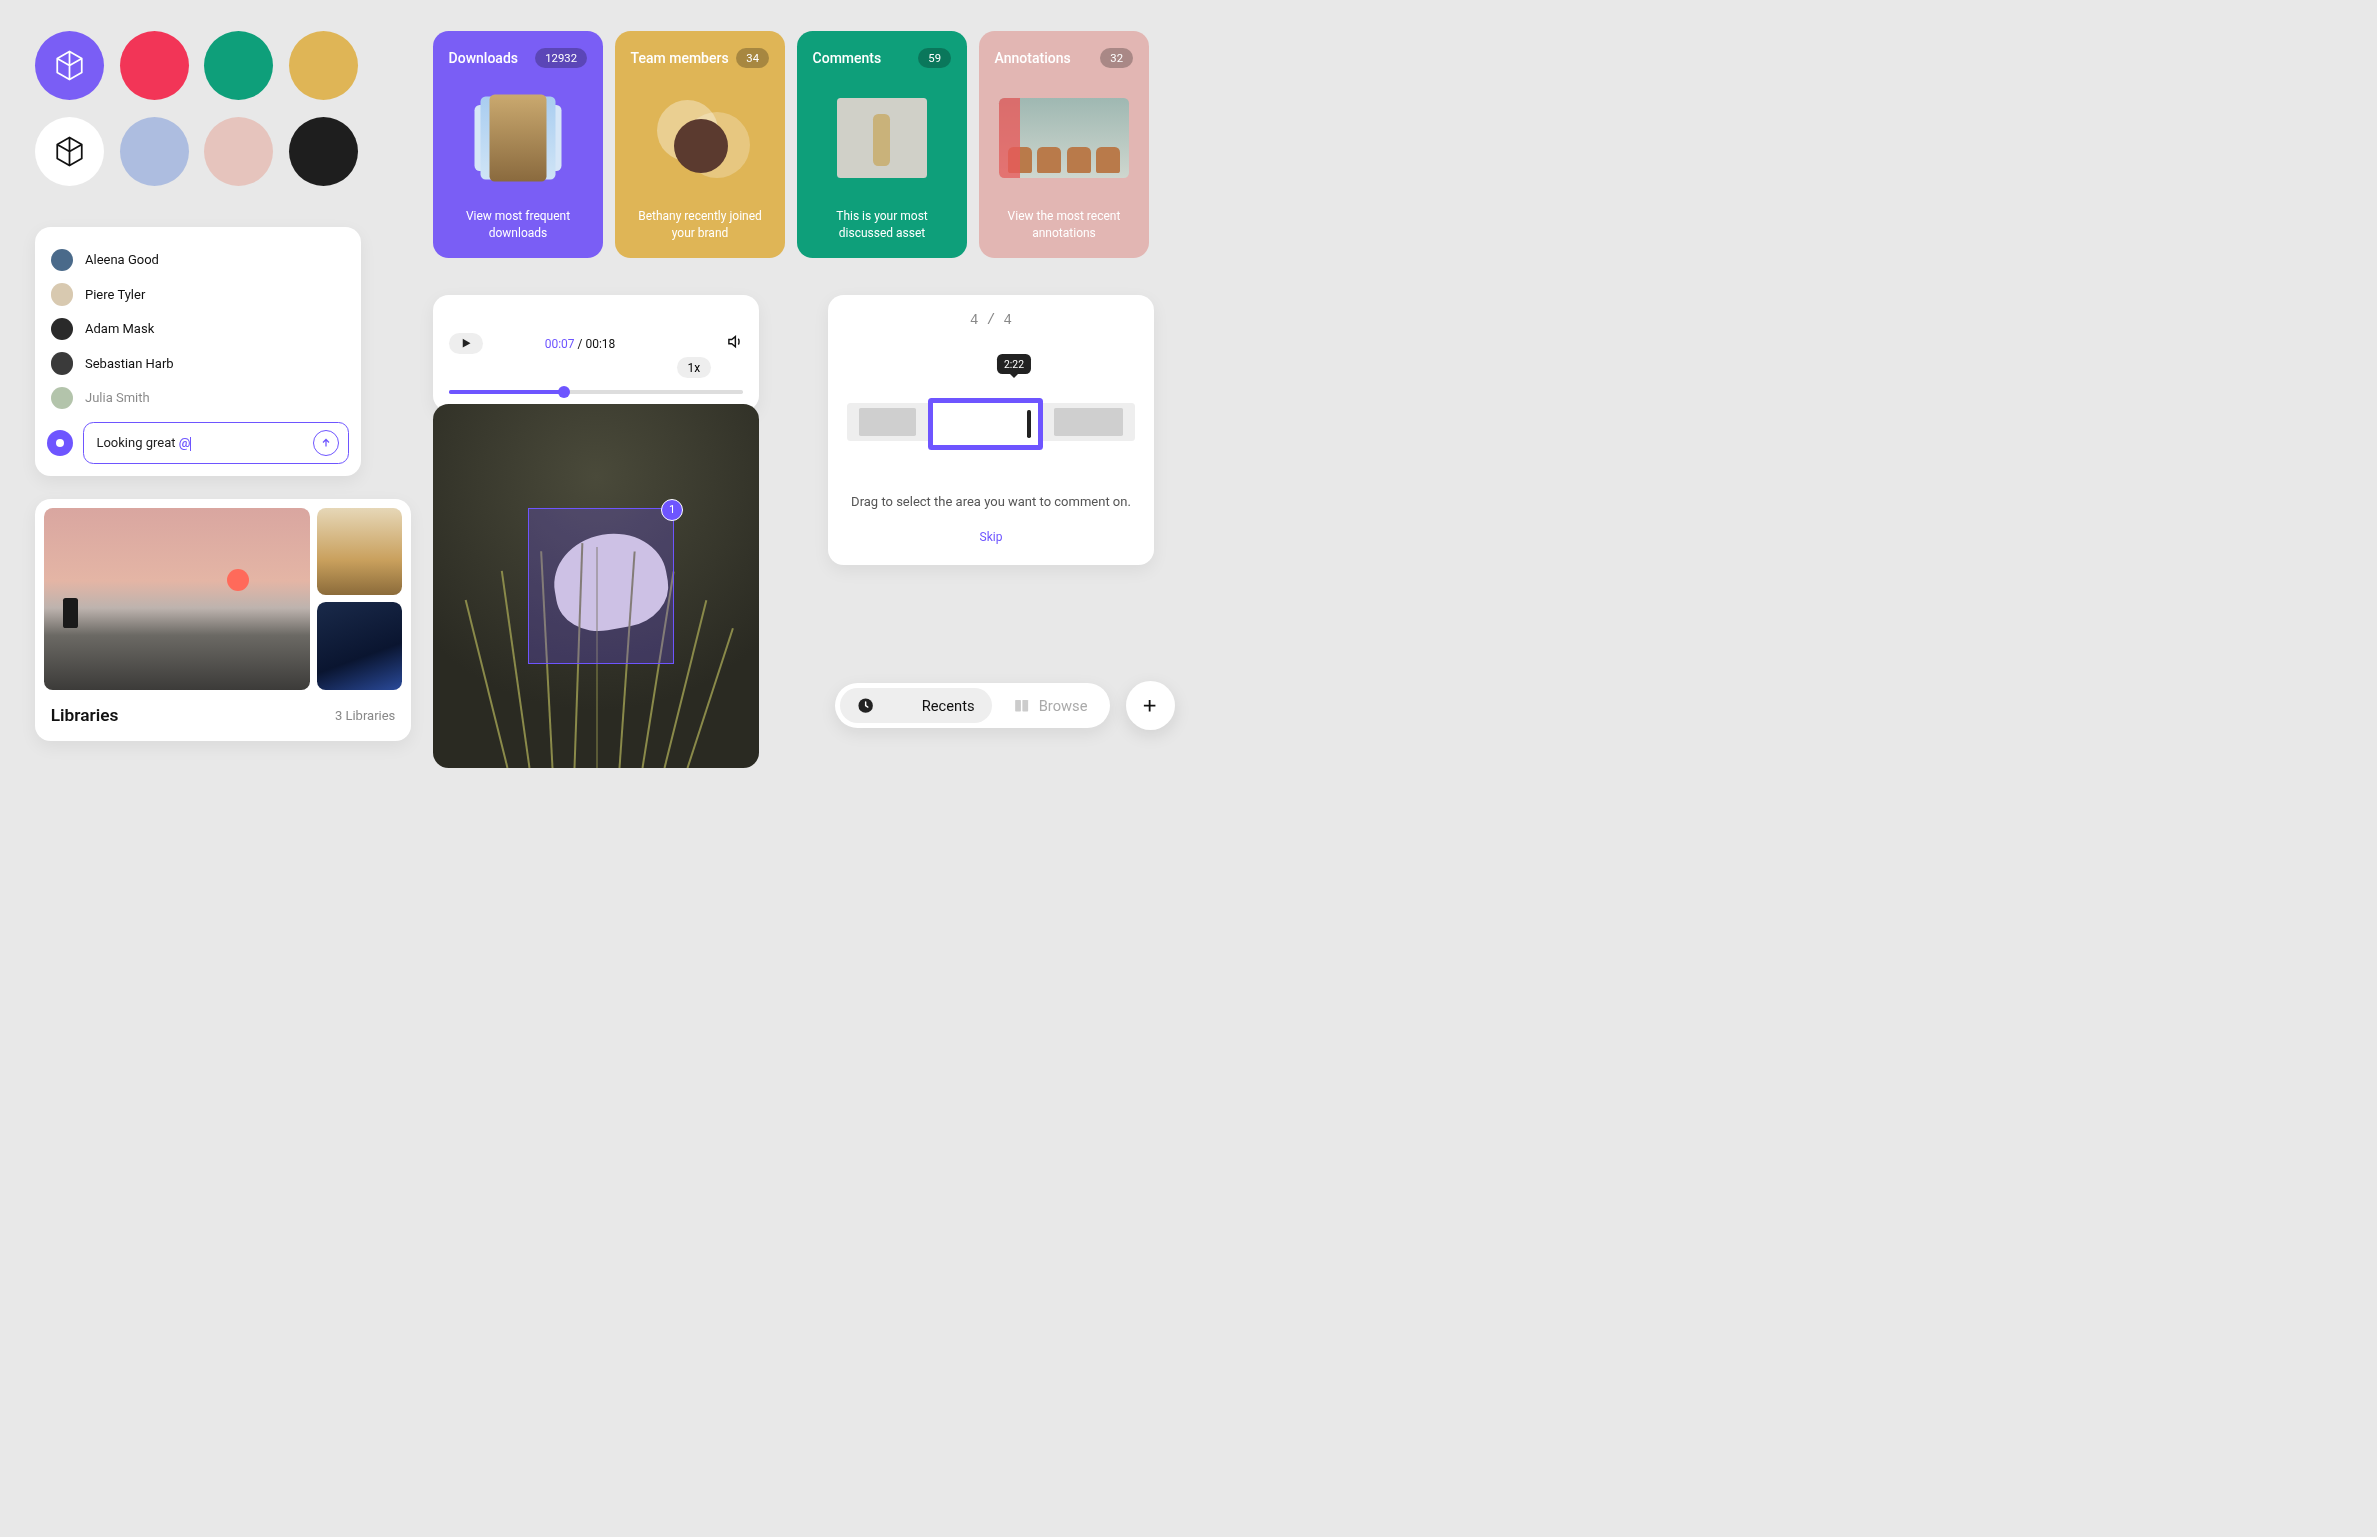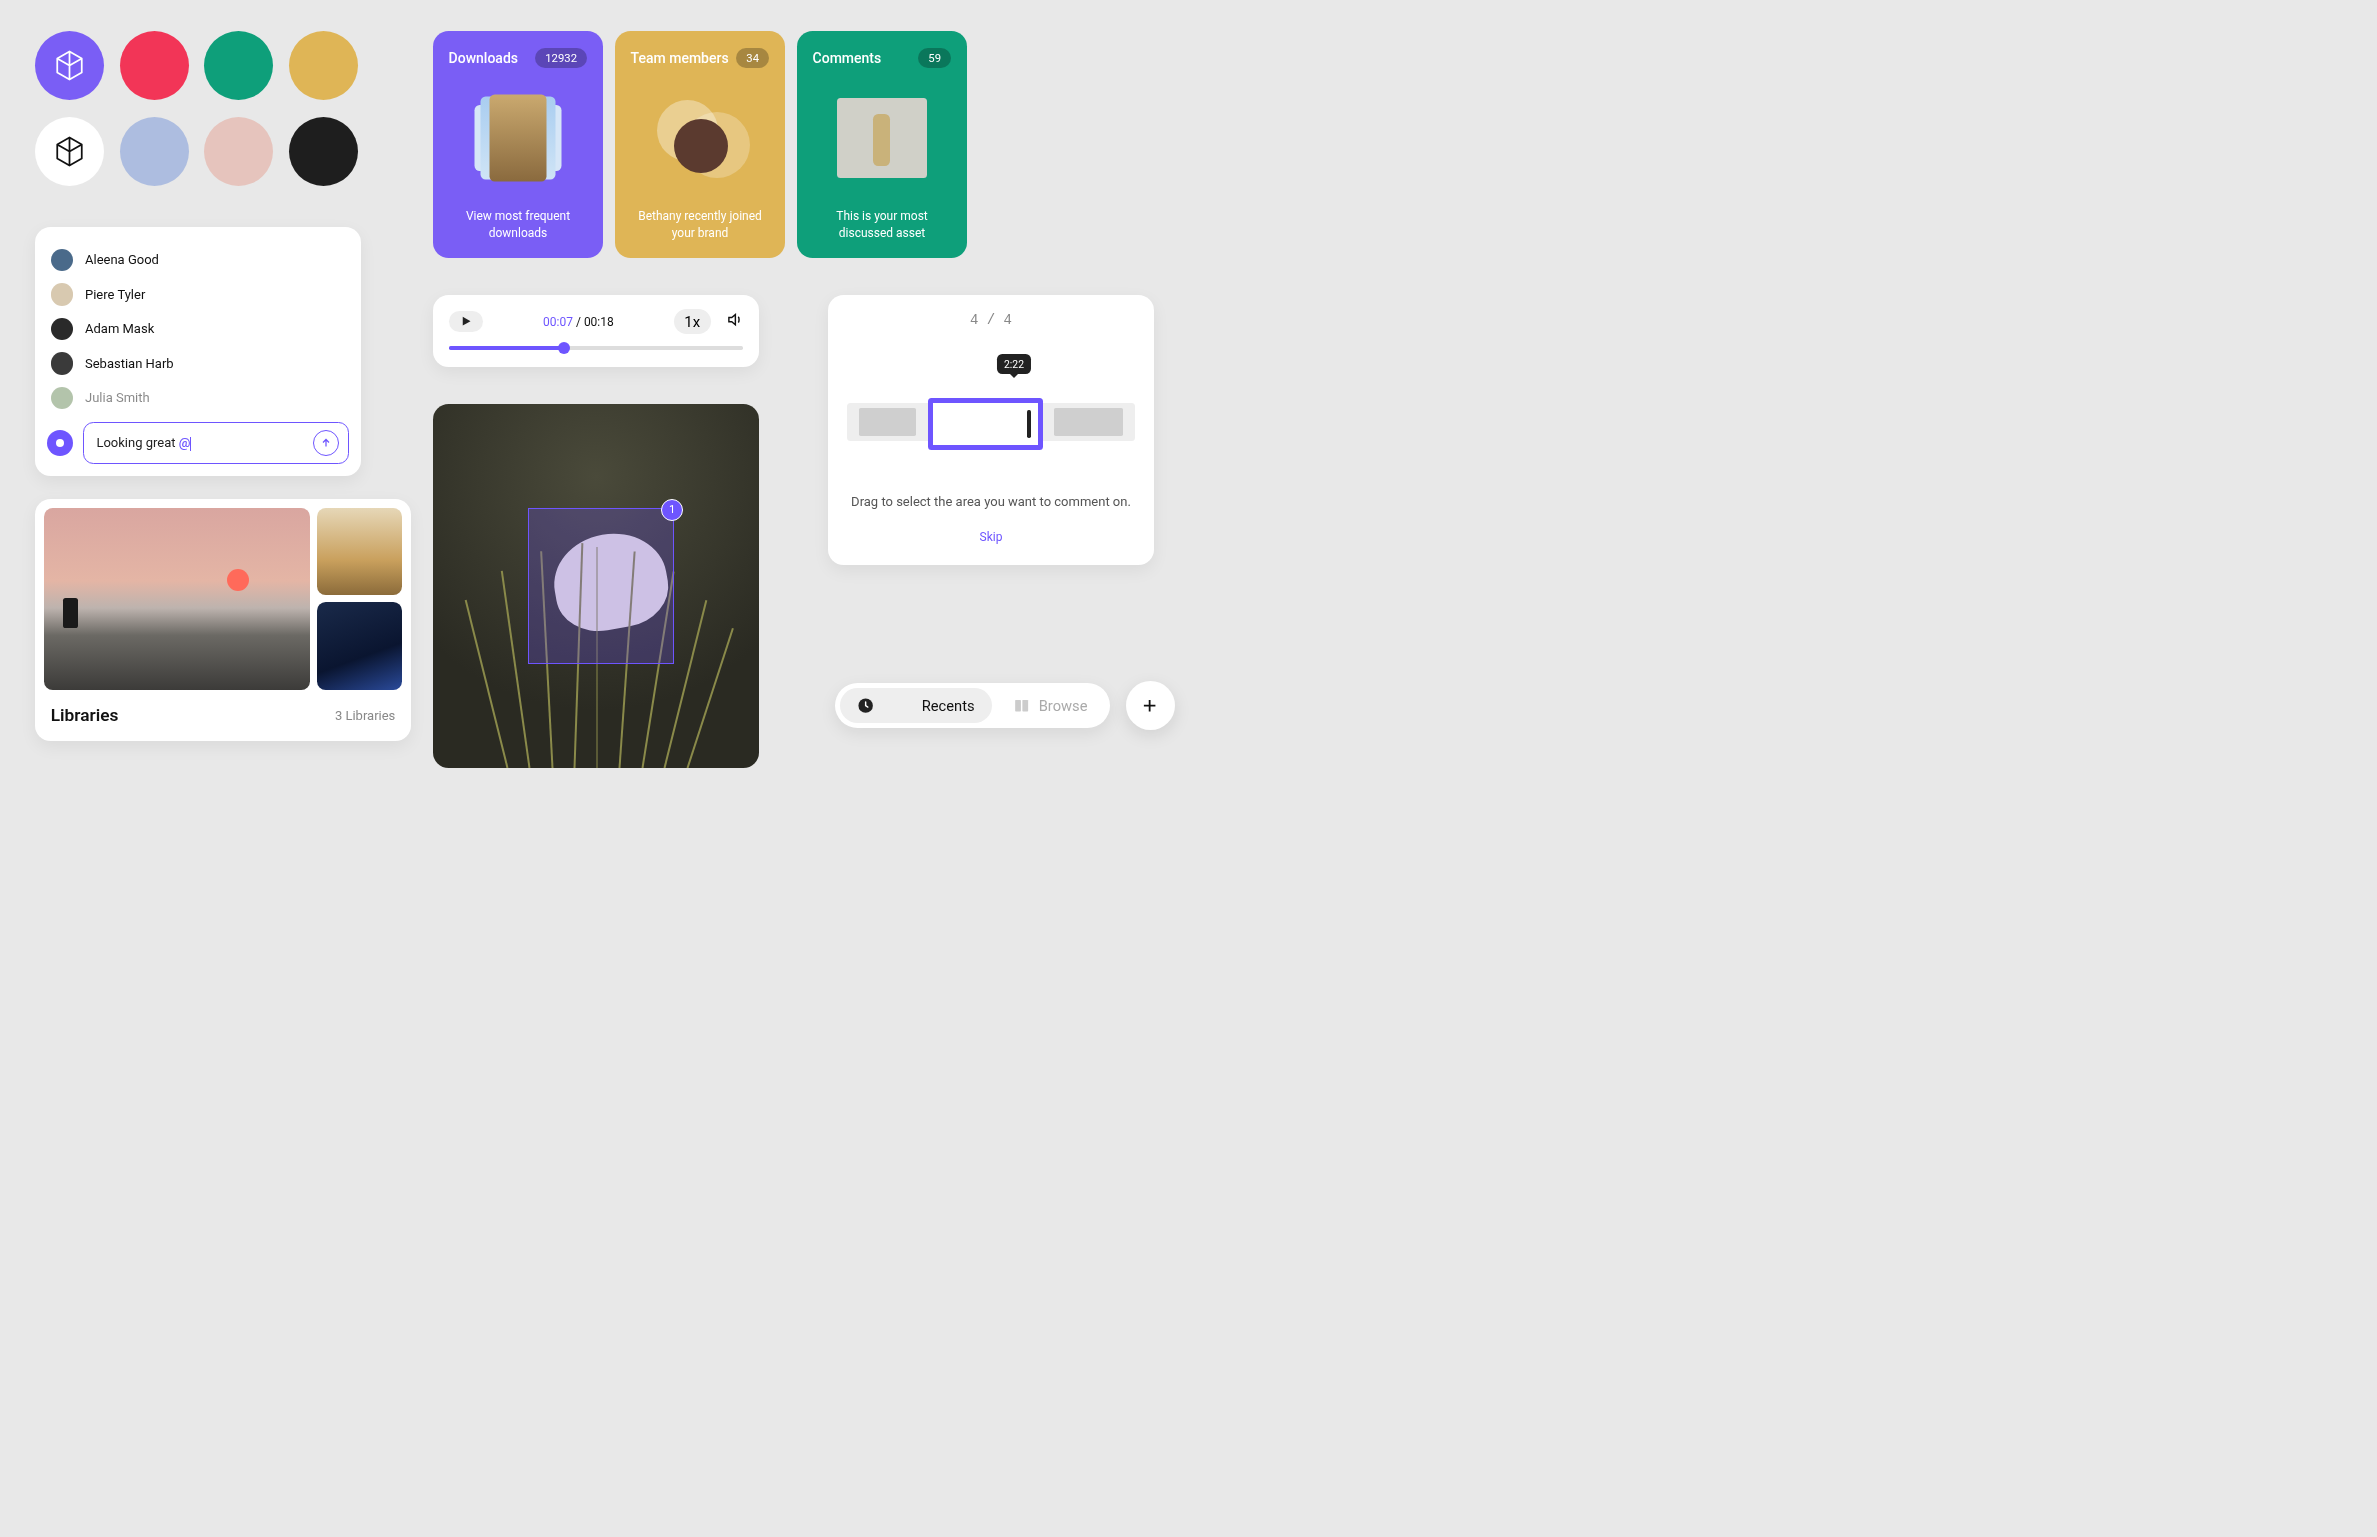--- a/index.html
+++ b/index.html
@@ -160,21 +160,21 @@
   .audio-top { display: flex; align-items: center; gap: 15.6px; }
   .play-btn {
     background: #eee; border-radius: 866px; padding: 5.2px 12px;
     display: flex; align-items: center; justify-content: center; cursor: pointer;
   }
   .play-btn svg { width: 10.4px; height: 10.4px; fill: #222; }
   .time { font-size: 12px; color: #111; flex: 1; text-align: center; }
   .time .cur { color: #6e55ff; }
   .speed-btn {
     background: #eee; border-radius: 866px; padding: 3.5px 10.4px;
-    font-size: 15px; cursor: pointer;
+    font-size: 12px; cursor: pointer; margin-top: 48px;
   }
   .vol-icon svg { width: 17.3px; height: 17.3px; stroke: #111; fill: none; }
   .track {
     margin-top: 12px; height: 3.5px; background: #ddd; border-radius: 1.7px;
     position: relative;
   }
   .track .fill {
     position: absolute; left: 0; top: 0; bottom: 0; width: 39%;
     background: #6e55ff; border-radius: 1.7px;
   }
@@ -386,20 +386,39 @@
   </div>
   <div class="stat-card sc-comments">
     <div class="stat-head">
       <span class="stat-title">Comments</span>
       <span class="stat-badge">59</span>
     </div>
     <div class="stat-visual">
         <div class="photo-box"></div>
       </div>
     <div class="stat-caption">This is your most discussed asset</div>
+  </div>
+  <div class="stat-card sc-annot">
+    <div class="stat-head">
+      <span class="stat-title">Annotations</span>
+      <span class="stat-badge">32</span>
+    </div>
+    <div class="stat-visual">
+      <div class="annot-strip">
+          <div class="bg"></div>
+          <div class="pots">
+            <span></span>
+            <span></span>
+            <span></span>
+            <span></span>
+          </div>
+          <div class="hl"></div>
+        </div>
+    </div>
+    <div class="stat-caption">View the most recent annotations</div>
   </div>
 </div>
 
 <div class="audio-card">
   <div class="audio-top">
     <div class="play-btn">
       <svg viewBox="0 0 12 12">
           <path d="M2 1 L11 6 L2 11 Z"></path>
         </svg>
     </div>

